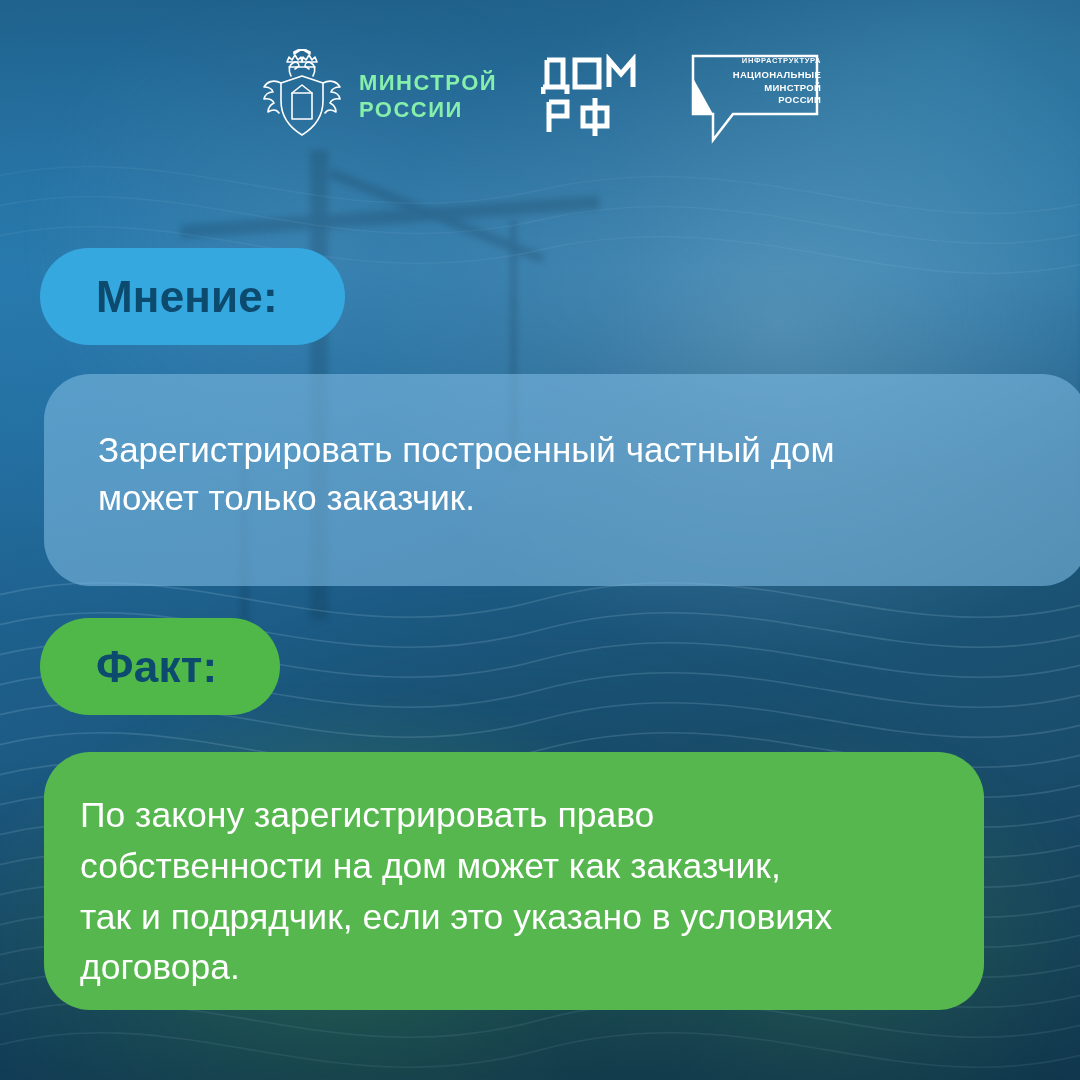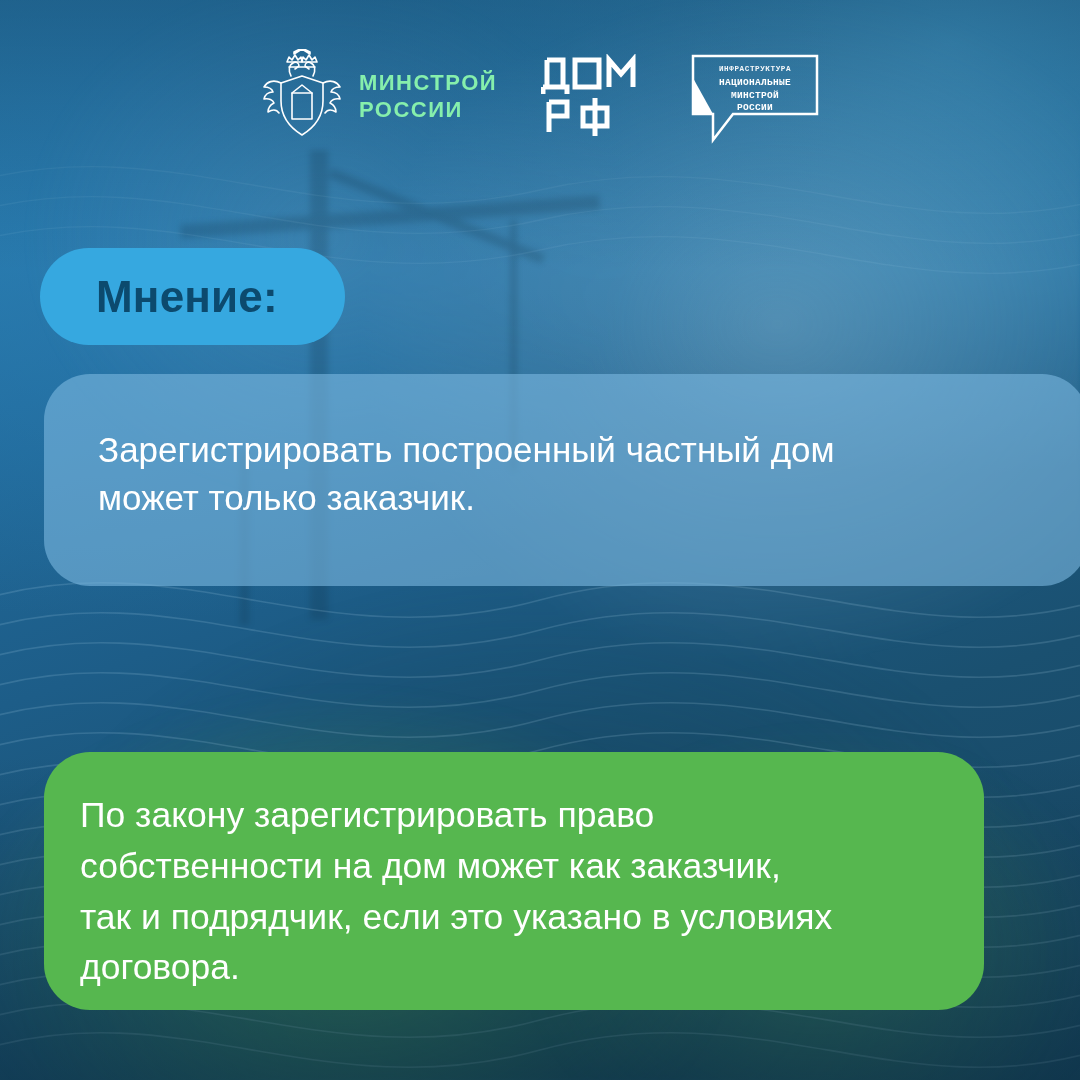--- a/index.html
+++ b/index.html
@@ -120,29 +120,28 @@
     position: relative;
   }
   .logo-np {
     width: 132px;
     height: 96px;
     position: relative;
   }
   .logo-np .np-text {
     position: absolute;
     left: 0;
-    top: 16px;
+    top: 8px;
     width: 132px;
-    text-align: center;
+    text-align: right;
     color: #ffffff;
     font-size: 9.5px;
     font-weight: bold;
     line-height: 1.32;
     letter-spacing: 0.3px;
-    font-family: Liberation Mono, monospace;
   }
   .logo-np .np-sub {
     font-size: 7.6px;
     font-weight: bold;
     letter-spacing: 0.6px;
     margin-bottom: 3px;
     opacity: 0.95;
   }
 
   
@@ -321,20 +320,23 @@
   </div>
 
   <div class="pill pill-opinion">
     <span class="pill-label">Мнение:</span>
   </div>
   <div class="card card-opinion">
     <div class="card-text">Зарегистрировать построенный частный дом
 может только заказчик.</div>
   </div>
 
+  <div class="pill pill-fact">
+    <span class="pill-label">Факт:</span>
+  </div>
   <div class="card card-fact">
     <div class="card-text">По закону зарегистрировать право
 собственности на дом может как заказчик,
 так и подрядчик, если это указано в условиях
 договора.</div>
   </div>
 
 </div>
 
 </body></html>

